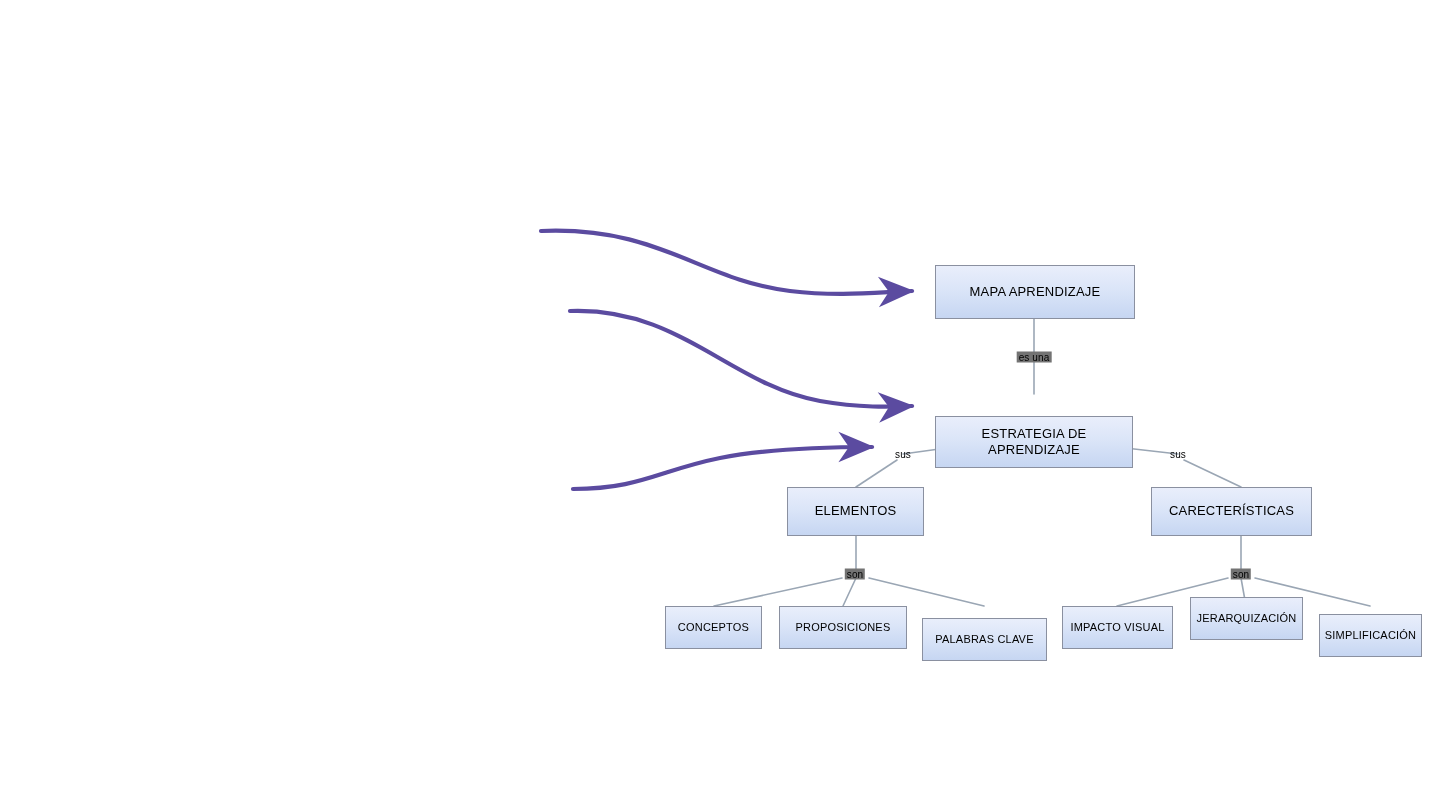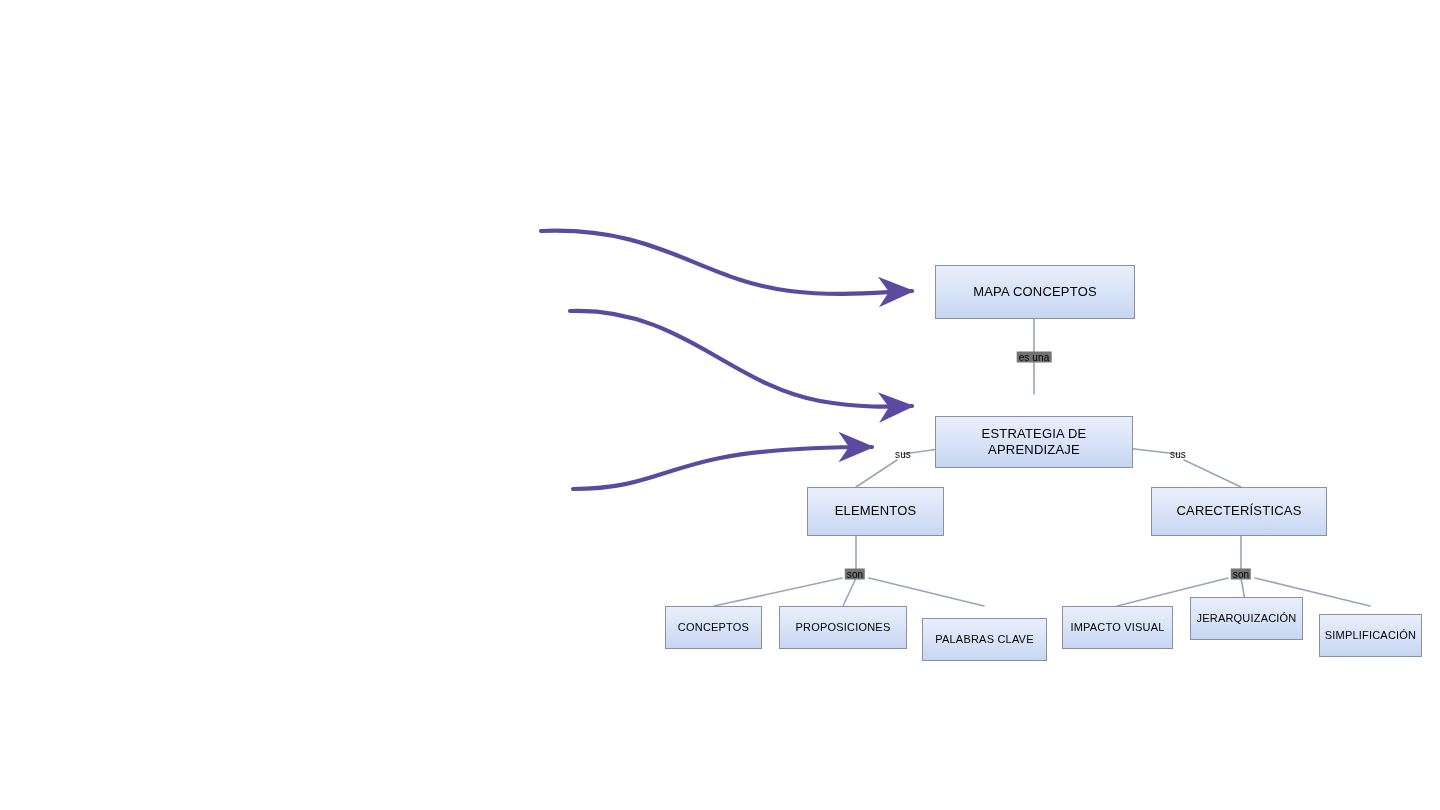--- a/index.html
+++ b/index.html
@@ -100,29 +100,29 @@
       </g>
     <g id="arrows-group" stroke="#5b4ba0" stroke-width="4.2" fill="none" stroke-linecap="round">
         <path d="M 541 231 C 660 226 700 280 790 291 C 840 297 880 292 912 291" marker-end="url(#purple-arrowhead)"></path>
         <path d="M 570 311 C 680 307 730 385 820 401 C 860 408 890 407 912 406" marker-end="url(#purple-arrowhead)"></path>
         <path d="M 573 489 C 640 489 660 470 720 458 C 770 448 830 447 872 447" marker-end="url(#purple-arrowhead)"></path>
       </g>
   </svg>
 
   <div id="nodes-group">
       <div class="node level-1" style="left: 935px; top: 265px; width: 200px; height: 54px;">
-        <span>MAPA CONCEPTOS</span>
+        <span>MAPA APRENDIZAJE</span>
       </div>
       <div class="node level-2" style="left: 935px; top: 416px; width: 198px; height: 52px;">
         <span>ESTRATEGIA DE<br>APRENDIZAJE</span>
       </div>
-      <div class="node level-3" style="left: 787px; top: 487px; width: 137px; height: 49px; margin-left: 20px;">
+      <div class="node level-3" style="left: 787px; top: 487px; width: 137px; height: 49px;">
         <span>ELEMENTOS</span>
       </div>
-      <div class="node level-3" style="left: 1151px; top: 487px; width: 176px; height: 49px;">
+      <div class="node level-3" style="left: 1151px; top: 487px; width: 161px; height: 49px;">
         <span>CARECTERÍSTICAS</span>
       </div>
       <div class="node level-4" style="left: 665px; top: 606px; width: 97px; height: 43px;">
         <span>CONCEPTOS</span>
       </div>
       <div class="node level-4" style="left: 779px; top: 606px; width: 128px; height: 43px;">
         <span>PROPOSICIONES</span>
       </div>
       <div class="node level-4" style="left: 922px; top: 618px; width: 125px; height: 43px; justify-content: center;">
         <span>PALABRAS CLAVE</span>

